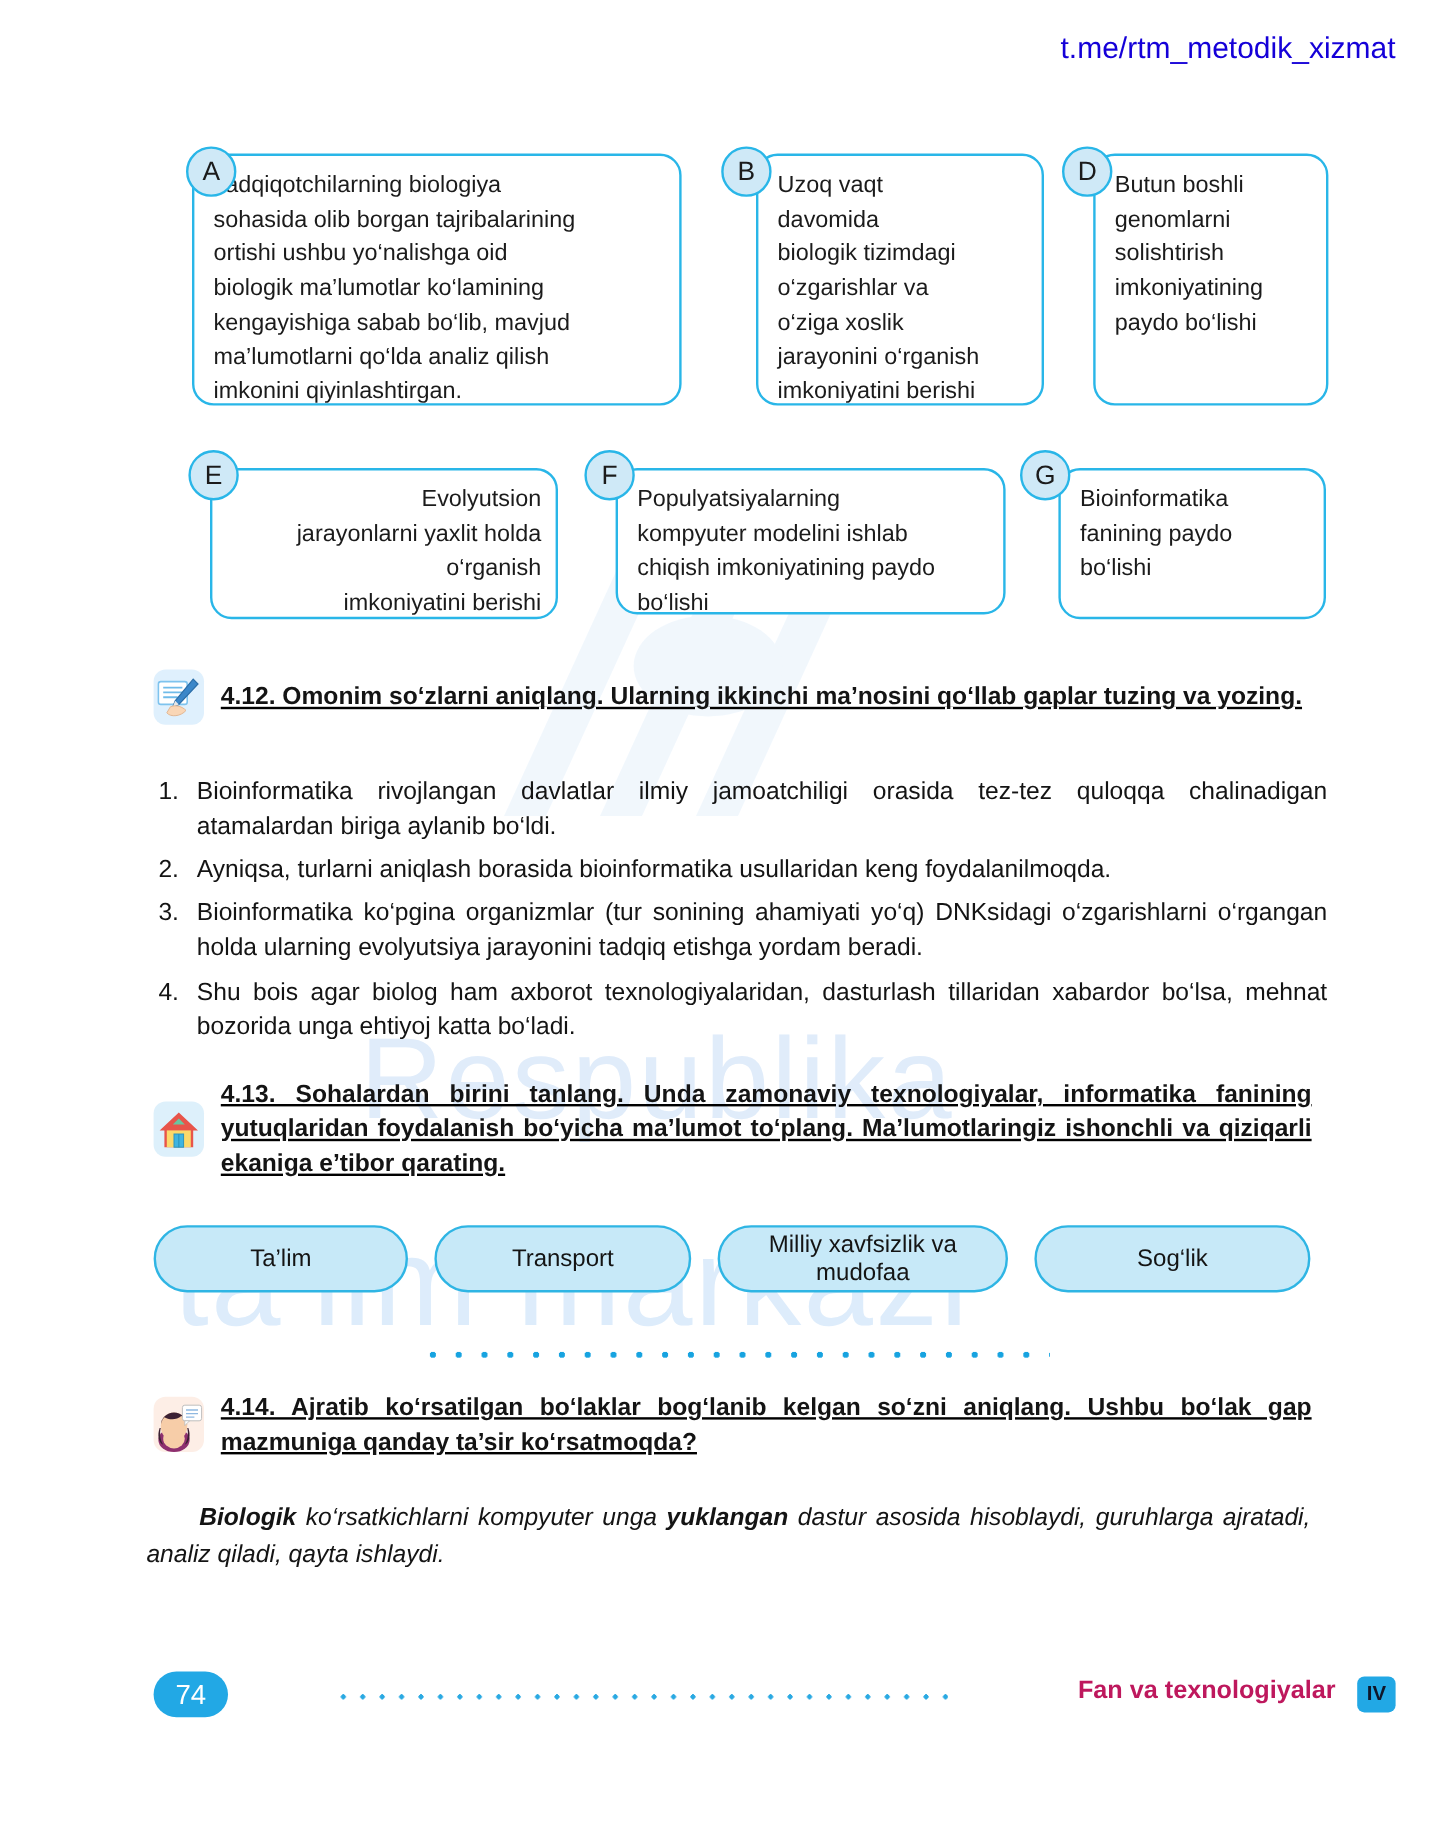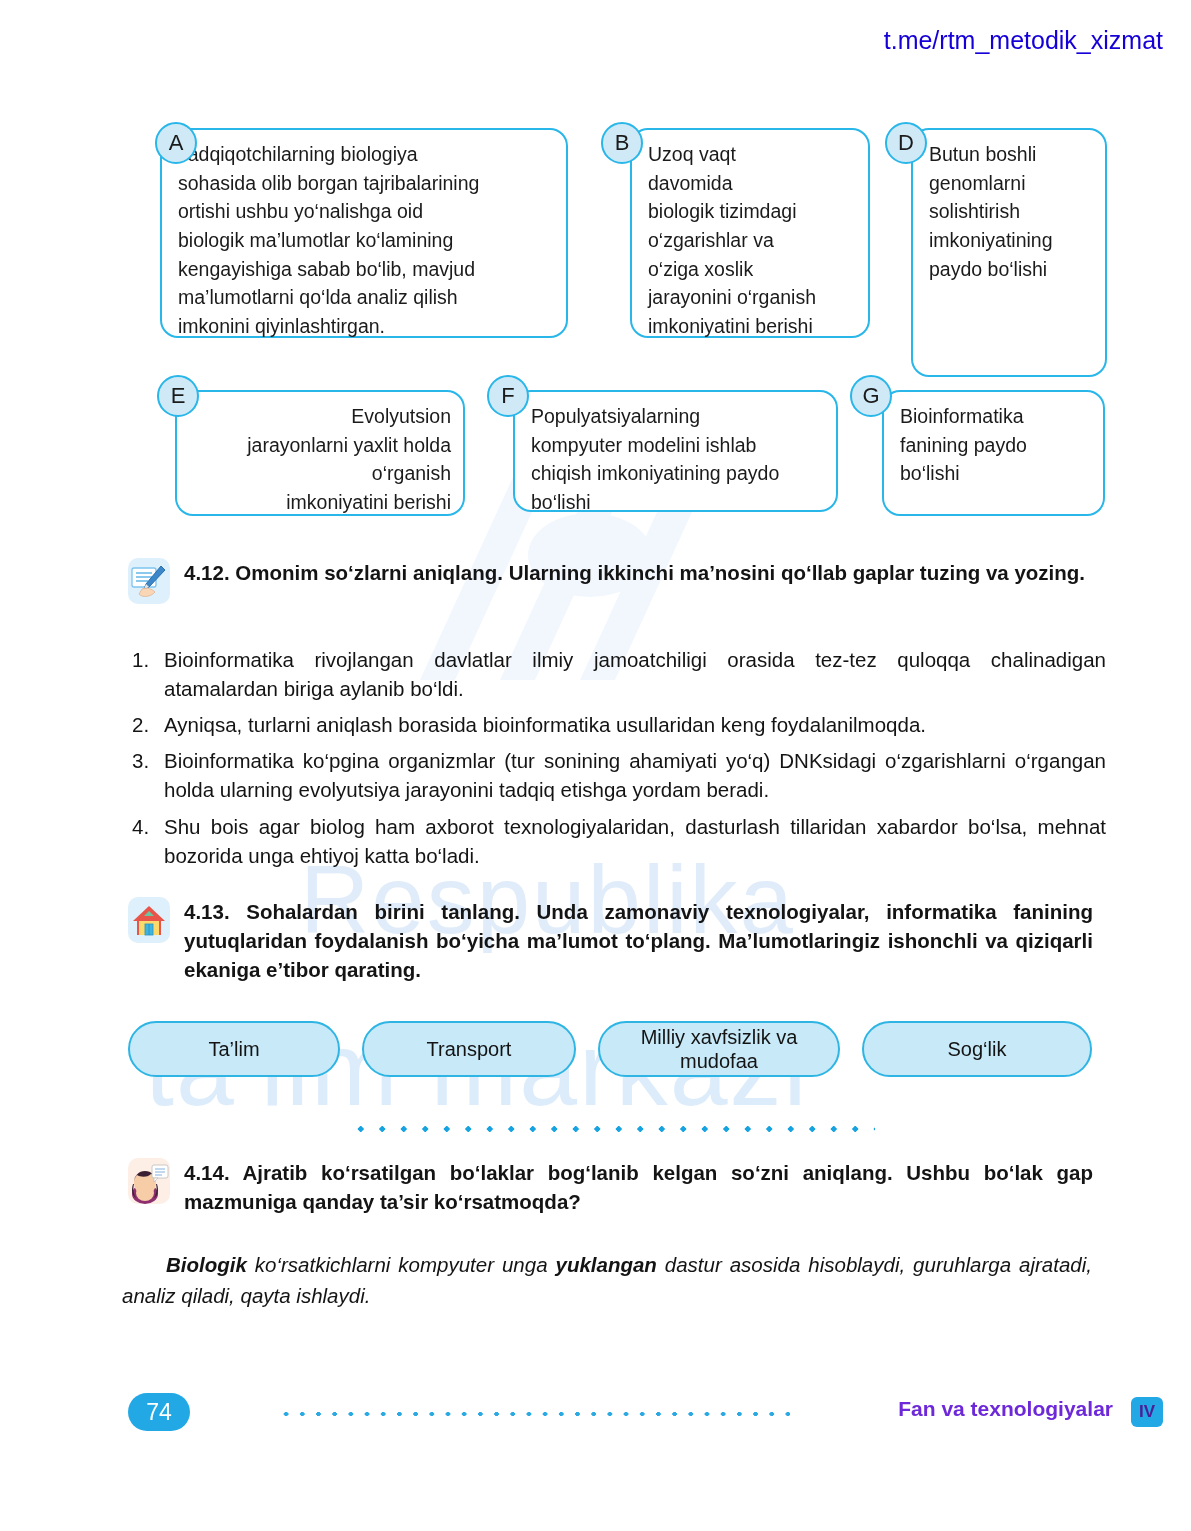--- a/index.html
+++ b/index.html
@@ -70,32 +70,32 @@
     display: flex; align-items: center; justify-content: center;
     font-size: 22px;
     color: #1b1b1b;
     z-index: 4;
   }
 
   #nodeA { left: 160px; top: 128px; width: 408px; height: 210px; }
   #badgeA { left: 155px; top: 122px; }
   #nodeB { left: 630px; top: 128px; width: 240px; height: 210px; }
   #badgeB { left: 601px; top: 122px; }
-  #nodeD { left: 911px; top: 128px; width: 196px; height: 249px; }
+  #nodeD { left: 911px; top: 128px; width: 196px; height: 210px; }
   #badgeD { left: 885px; top: 122px; }
 
   #nodeE { left: 175px; top: 390px; width: 290px; height: 126px; text-align: right; }
   #badgeE { left: 157px; top: 375px; }
   #nodeF { left: 513px; top: 390px; width: 325px; height: 122px; }
   #badgeF { left: 487px; top: 375px; }
   #nodeG { left: 882px; top: 390px; width: 223px; height: 126px; }
   #badgeG { left: 850px; top: 375px; }
 
   
-  .task { position: absolute; z-index: 3; display: flex; align-items: flex-start; }
+  .task { position: absolute; z-index: 3; display: flex; align-items: center; text-decoration: underline; }
   .task-icon {
     width: 42px; height: 46px;
     border-radius: 10px;
     flex: 0 0 auto;
     margin-right: 14px;
     position: relative;
   }
   .task-title {
     font-size: 20.5px;
     font-weight: bold;
@@ -196,27 +196,27 @@
   }
   .footdots {
     position: absolute; left: 278px; top: 18px;
     width: 512px; height: 6px;
     background-image: radial-gradient(circle, #2aa9e2 2px, transparent 2.2px);
     background-size: 16.2px 6px;
     background-repeat: repeat-x;
   }
   .foottitle {
     position: absolute; right: 78px; top: 4px;
-    font-size: 21px; font-weight: bold; color: #6d28d9;
+    font-size: 21px; font-weight: bold; color: #be185d;
   }
   .footbadge {
     position: absolute; right: 28px; top: 4px;
     width: 32px; height: 30px;
     background: #22a8e5; border-radius: 6px;
-    color: #4c1d95; font-size: 17px; font-weight: bold;
+    color: #0f172a; font-size: 17px; font-weight: bold;
     display: flex; align-items: center; justify-content: center; margin-left: 12px;
   }
 </style>
 </head>
 <body>
 
 <div class="page">
 
   <div class="wm wm-resp">Respublika</div>
   <div class="wm wm-talim">ta’lim markazi</div>

